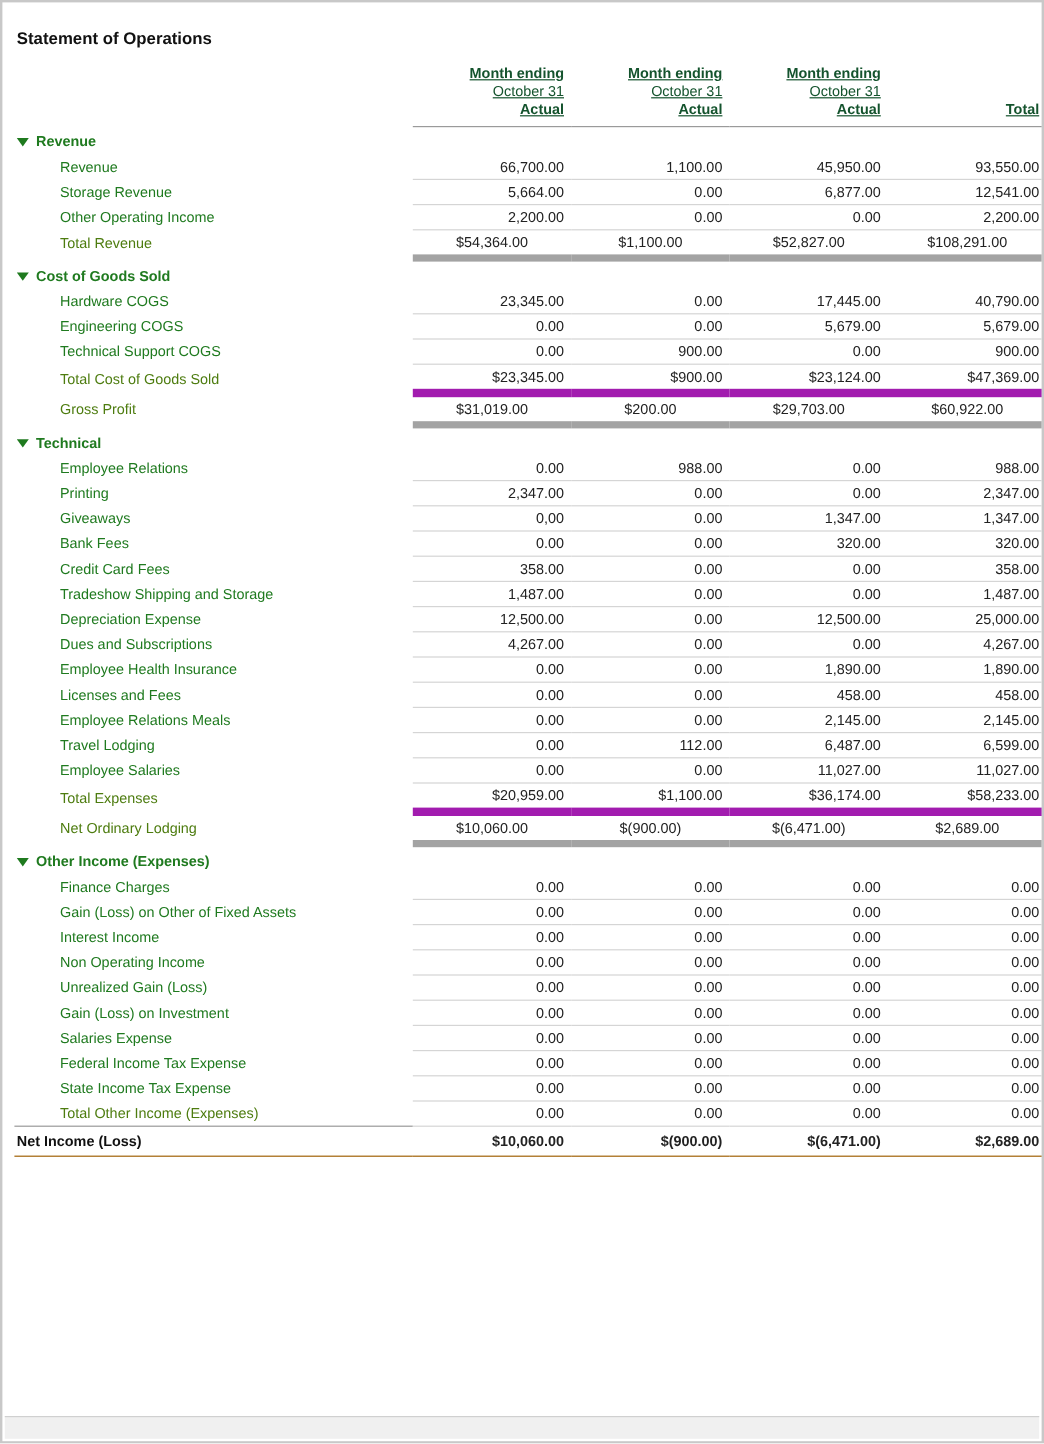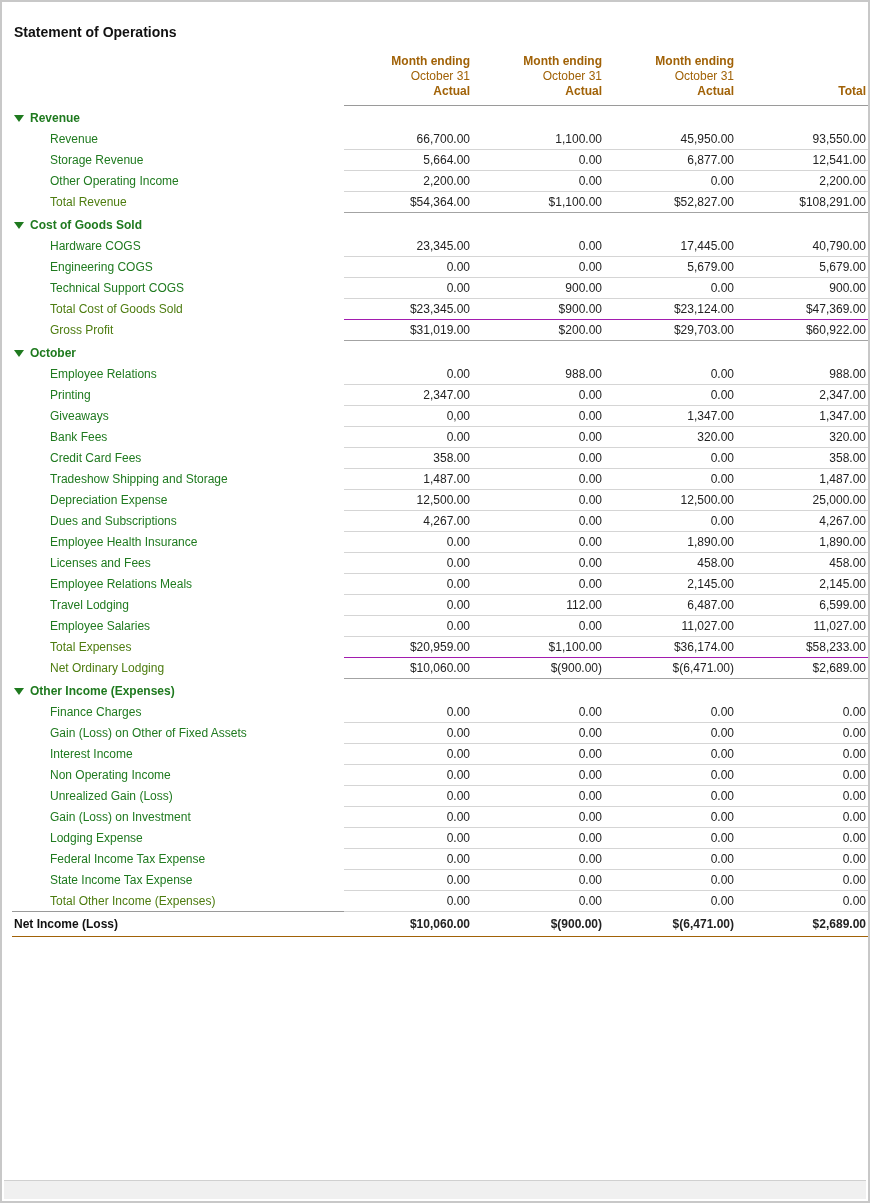--- a/index.html
+++ b/index.html
@@ -37,23 +37,24 @@
     table-layout: fixed;
   }
   col.c-label { width: 332px; }
   col.c-num   { width: 132px; }
 
   th.col-head {
     text-align: right;
     vertical-align: bottom;
     font-weight: normal;
     font-size: 12px;
-    color: #a16207;
+    color: #14532d;
     padding: 0 6px 6px 6px;
     line-height: 15px;
+    text-decoration: underline;
   }
   th.col-head .l1 { font-weight: bold; }
   th.col-head .l2 { font-weight: normal; text-align: right; }
   th.col-head .l3 { font-weight: bold; }
   th.spacer-head { }
 
   tr.group-row td {
     padding: 5px 0 4px 0;
   }
   .group-label {
@@ -109,25 +110,26 @@
     padding: 0;
     height: 0;
     font-size: 0;
     line-height: 0;
   }
   tr.row-line td.num {
     border-bottom: 1px solid #d5d5d5;
   }
   tr.total-line td.num {
     border-top: 1px solid #9a9a9a;
-    border-bottom: 1px solid #a21caf;
+    border-bottom: 7px solid #a21caf;
   }
   tr.double-line td.num {
     border-top: 1px solid #9a9a9a;
-    border-bottom: 1px solid #a3a3a3;
+    border-bottom: 6px solid #a3a3a3;
+    text-align: center;
   }
   tr.net-row td {
     border-top: 1px solid #9a9a9a;
     border-bottom: 1px solid #a16207;
     padding-top: 5px;
     padding-bottom: 5px;
   }
   .footer-band {
     position: absolute;
     left: 2px; right: 2px; bottom: 2px;
@@ -265,21 +267,21 @@
           <td class="num">$31,019.00</td>
           <td class="num">$200.00</td>
           <td class="num">$29,703.00</td>
           <td class="num">$60,922.00</td>
         </tr>
 
         <tr class="group-row">
           <td colspan="5">
             <span class="group-label">
               <span class="caret"></span>
-              <span>October</span>
+              <span>Technical</span>
             </span>
           </td>
         </tr>
         <tr class="row-line">
           <td class="label">Employee Relations</td>
           <td class="num">0.00</td>
           <td class="num">988.00</td>
           <td class="num">0.00</td>
           <td class="num">988.00</td>
         </tr>
@@ -426,21 +428,21 @@
           <td class="num">0.00</td>
         </tr>
         <tr class="row-line">
           <td class="label">Gain (Loss) on Investment</td>
           <td class="num">0.00</td>
           <td class="num">0.00</td>
           <td class="num">0.00</td>
           <td class="num">0.00</td>
         </tr>
         <tr class="row-line">
-          <td class="label">Lodging Expense</td>
+          <td class="label">Salaries Expense</td>
           <td class="num">0.00</td>
           <td class="num">0.00</td>
           <td class="num">0.00</td>
           <td class="num">0.00</td>
         </tr>
         <tr class="row-line">
           <td class="label">Federal Income Tax Expense</td>
           <td class="num">0.00</td>
           <td class="num">0.00</td>
           <td class="num">0.00</td>

